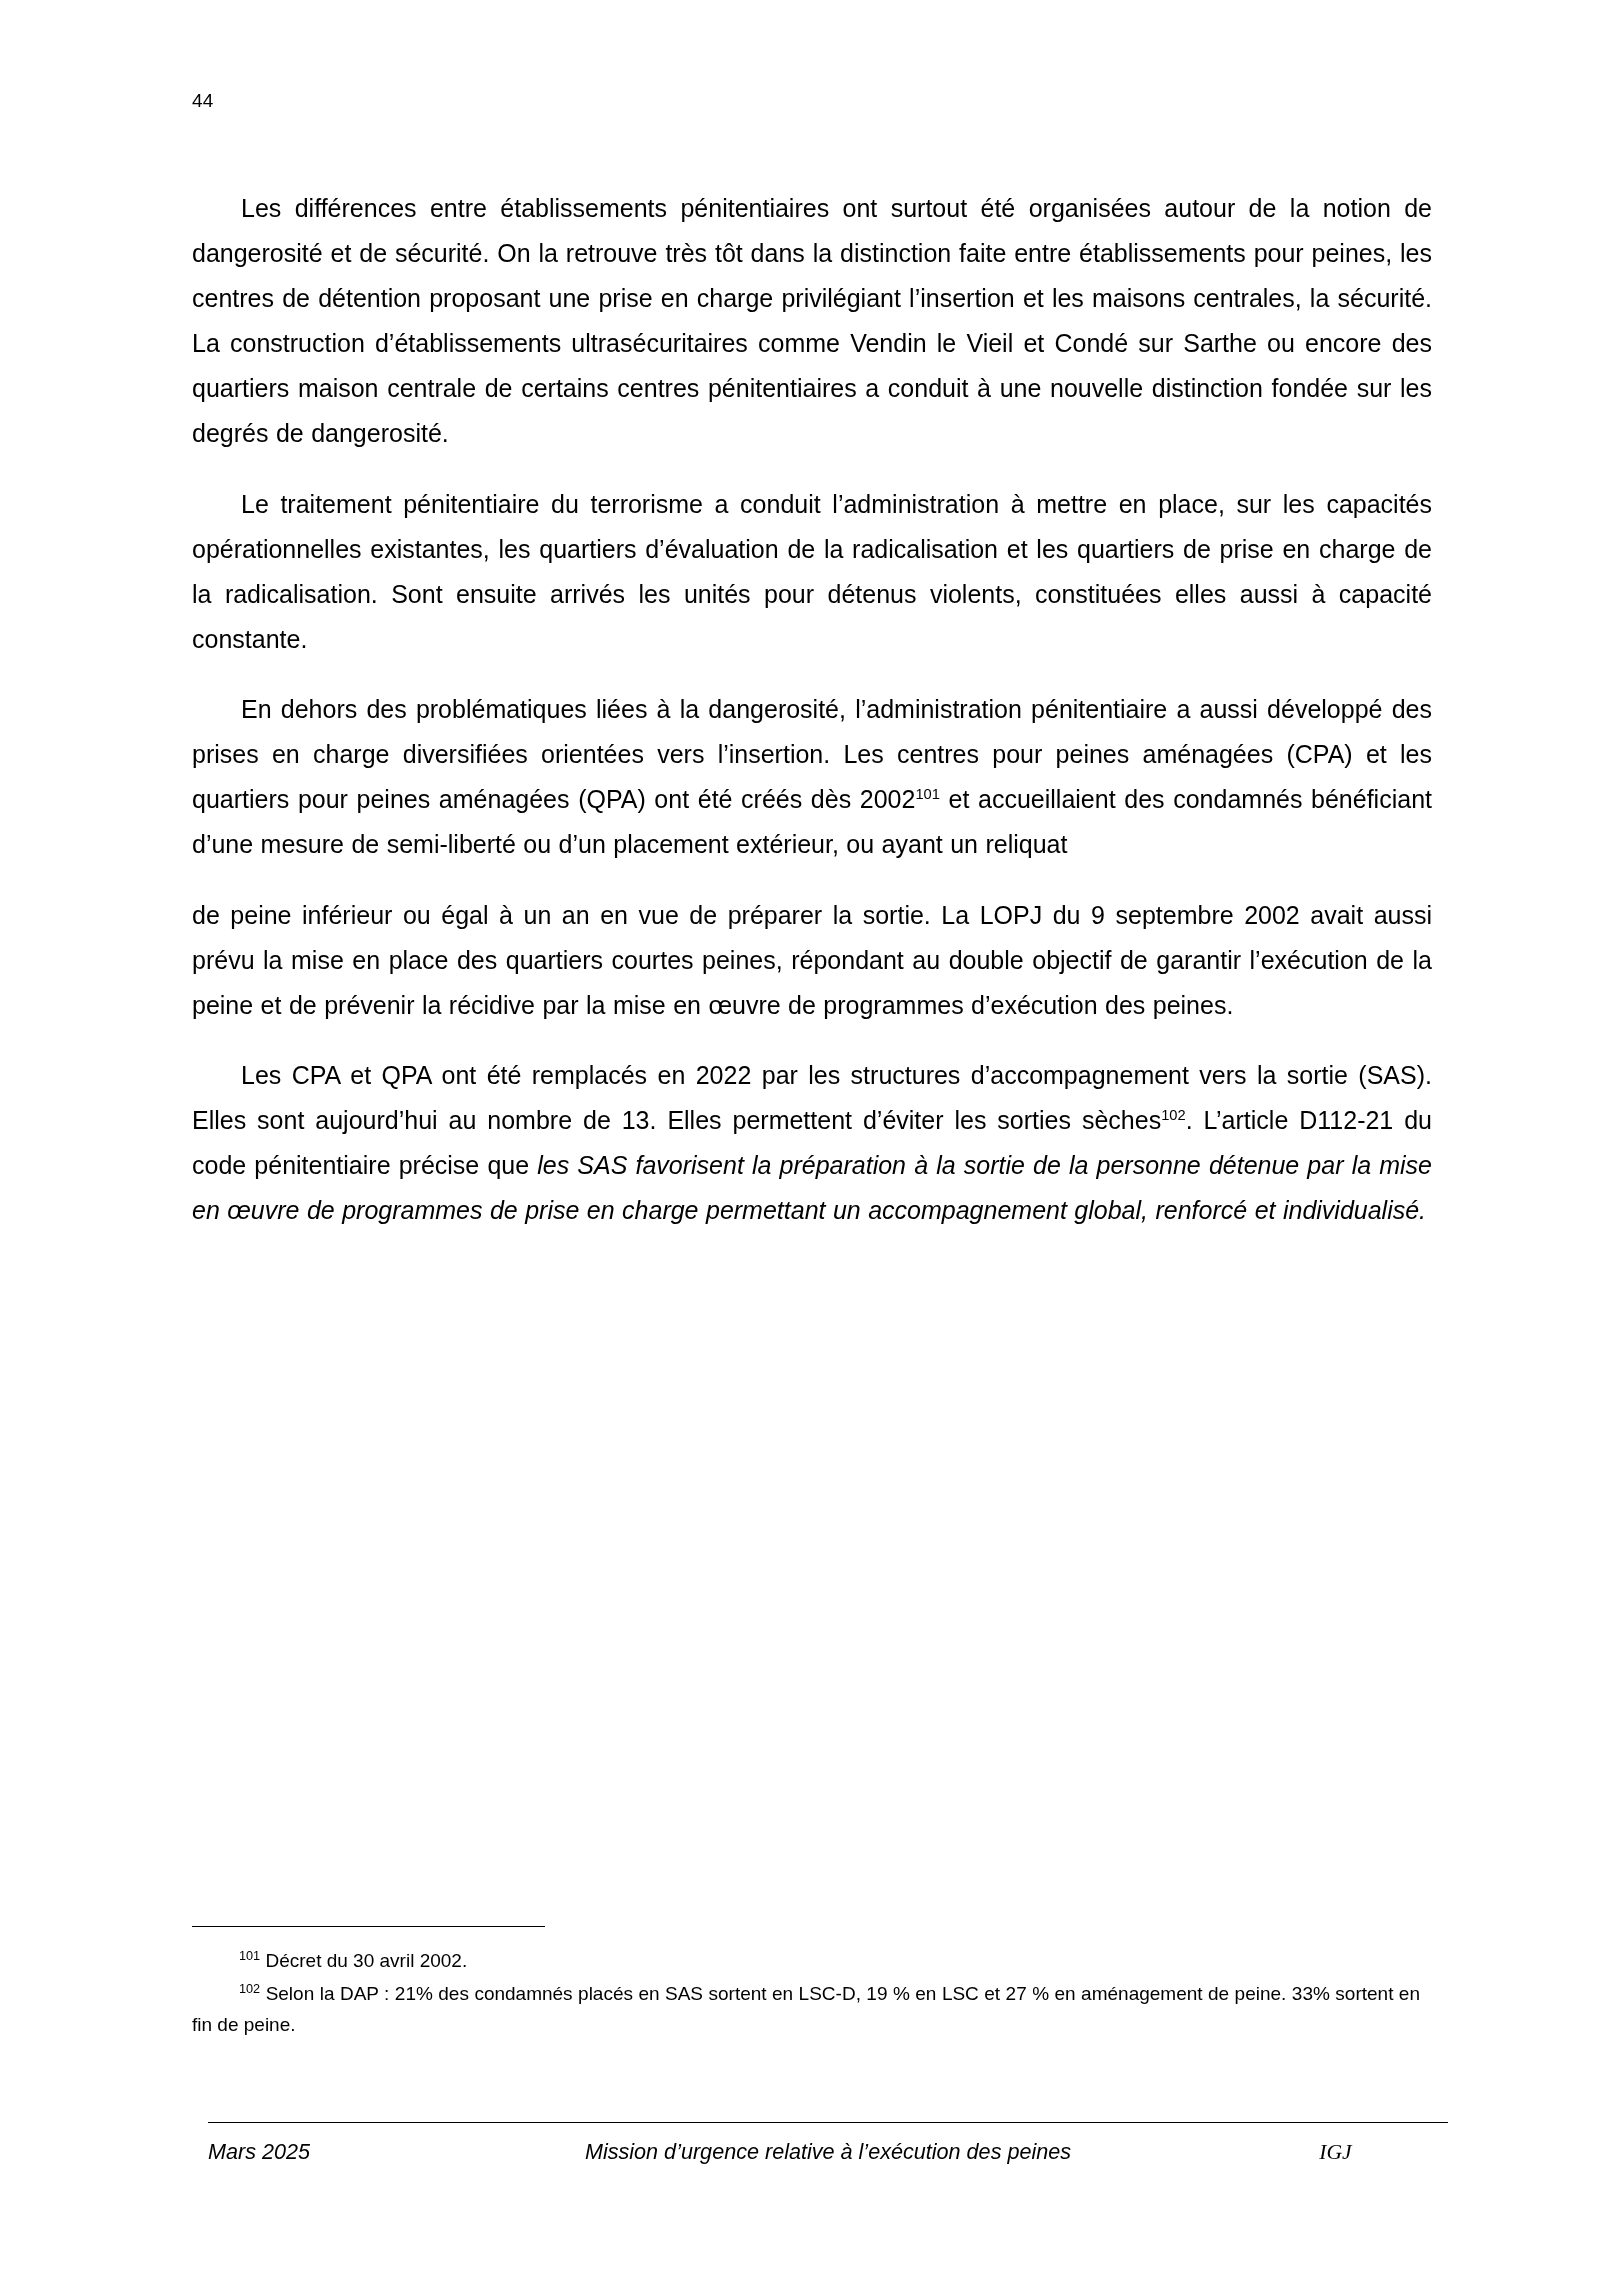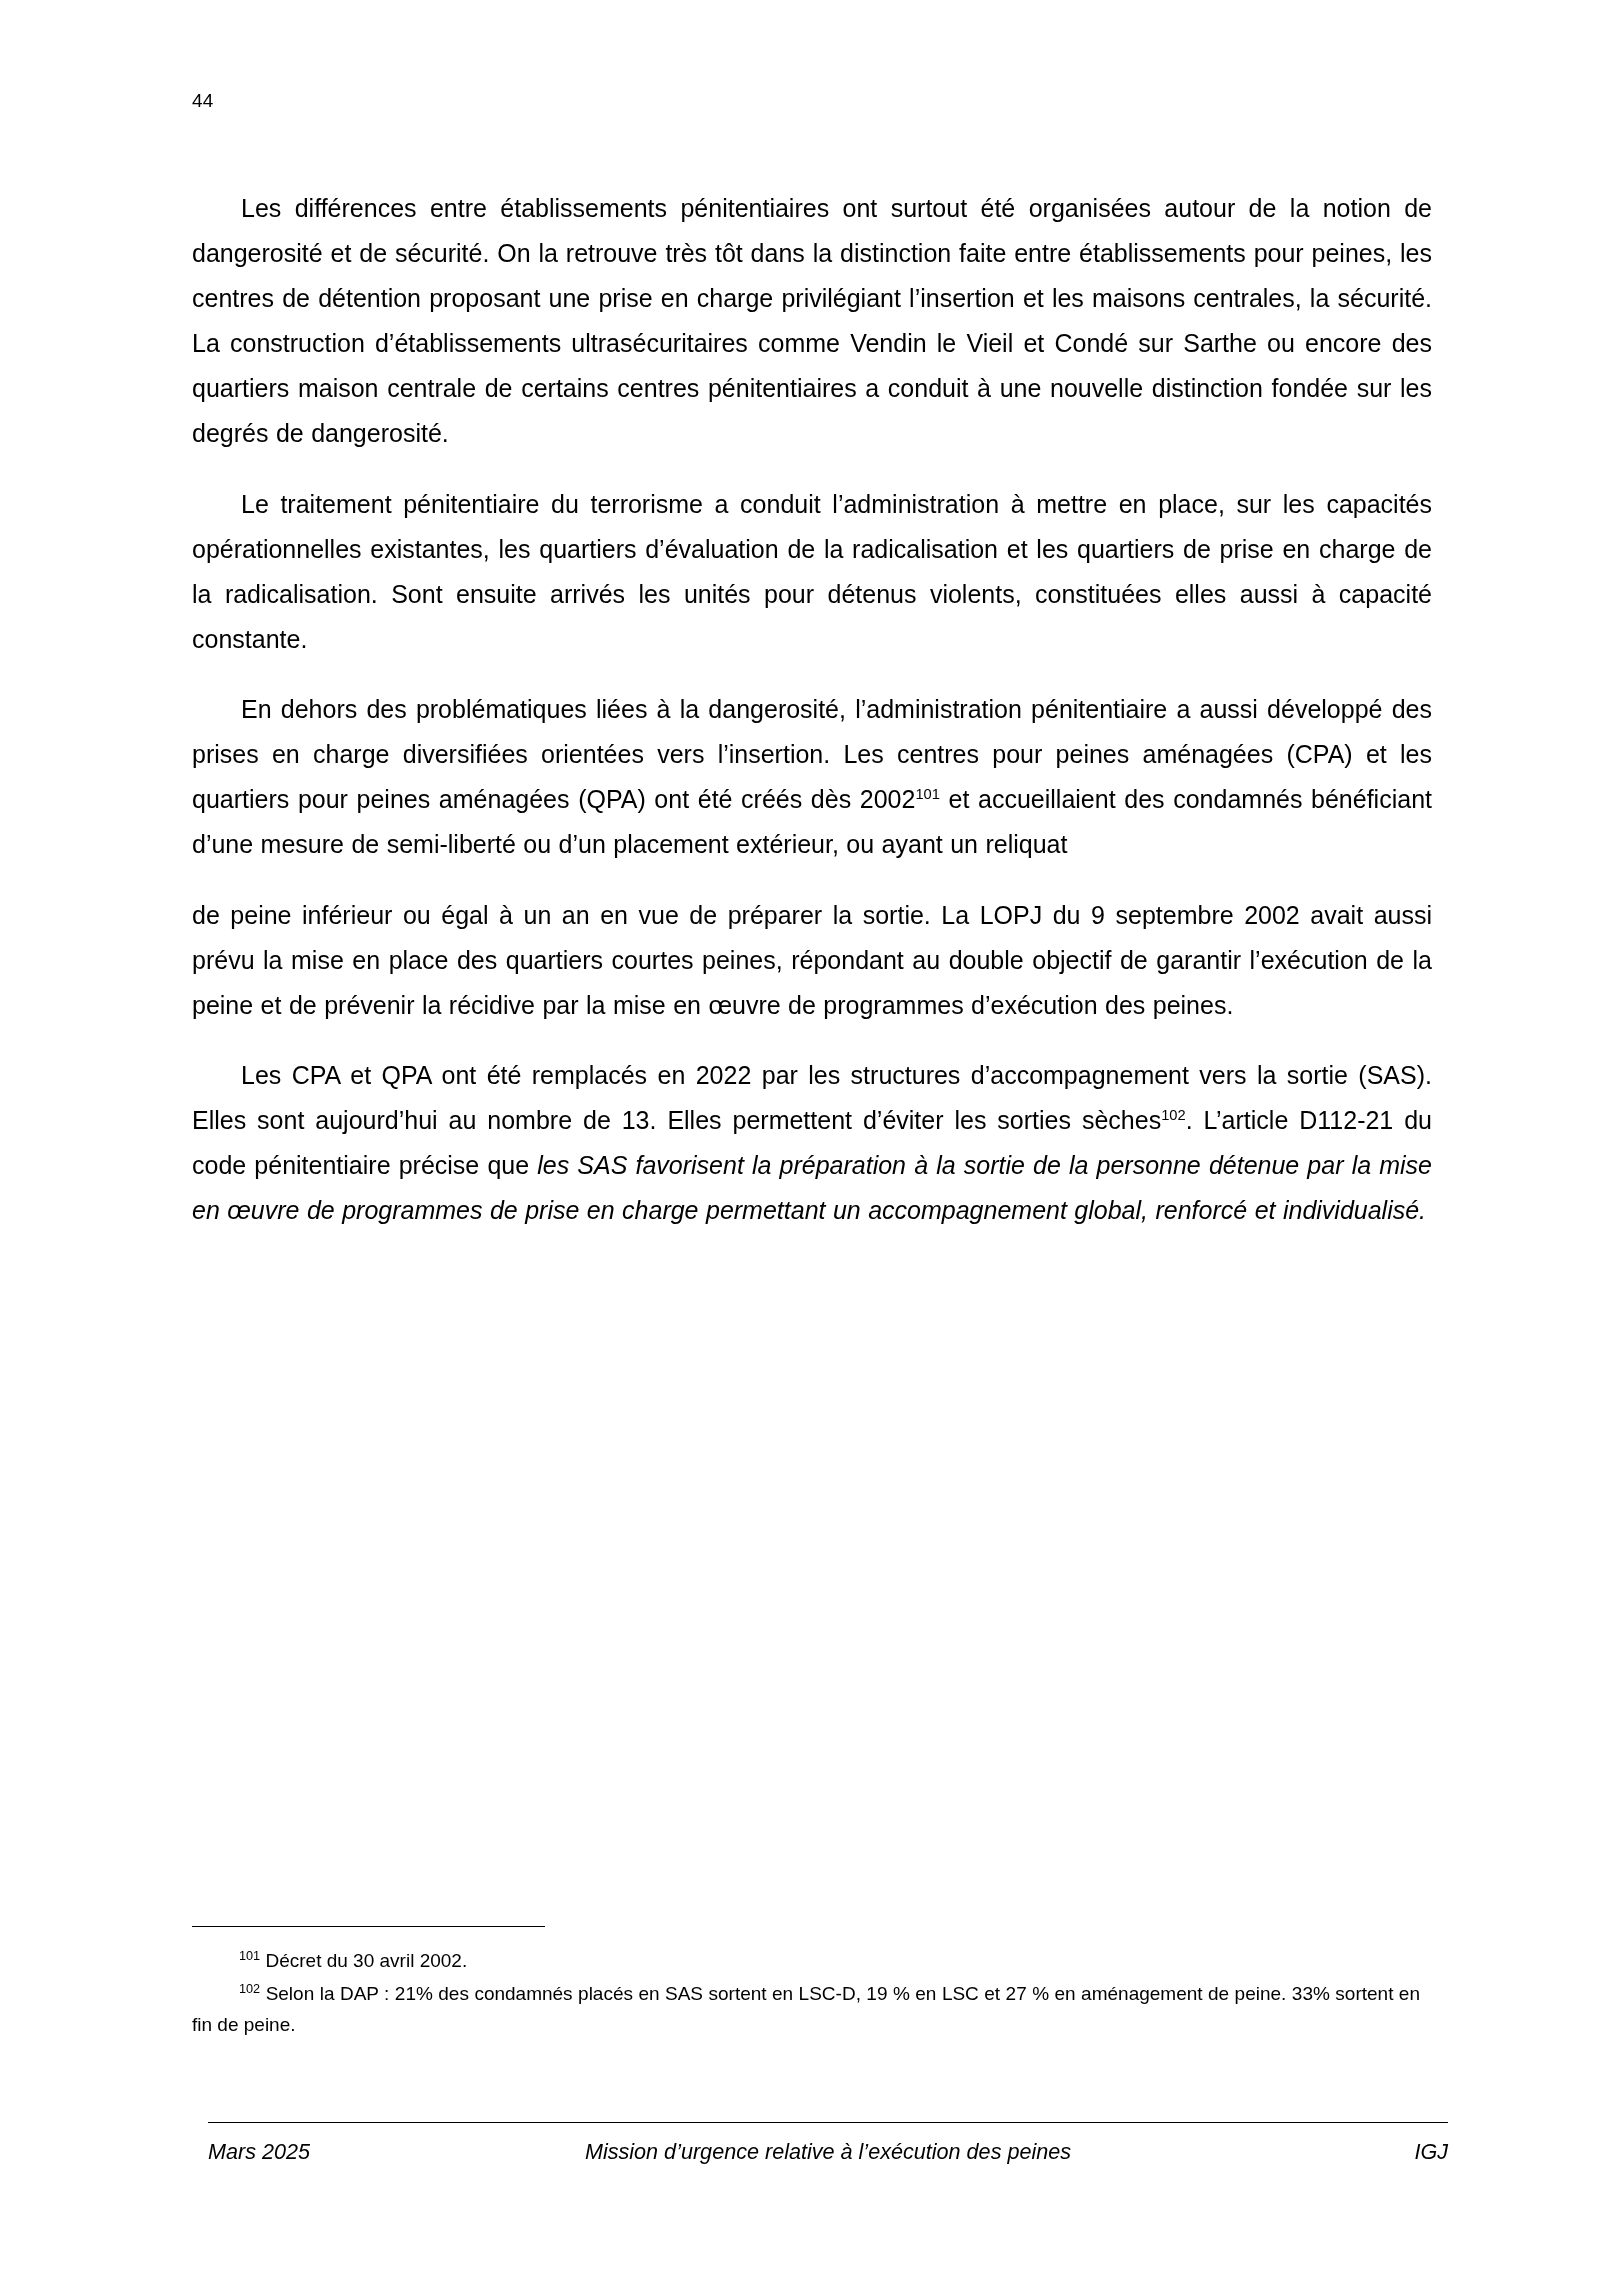--- a/index.html
+++ b/index.html
@@ -115,21 +115,22 @@
   .footer-center {
     flex: 1;
     text-align: center;
   }
   .footer-left {
     width: 225px;
     text-align: left;
   }
   .footer-right {
     width: 225px;
-    text-align: right;
+    text-align: center;
+    font-family: Liberation Serif, serif;
   }
 </style>
 </head>
 <body>
 
 <div class="page">
   <div class="content">
 
     <div class="page-number">44</div>
 

